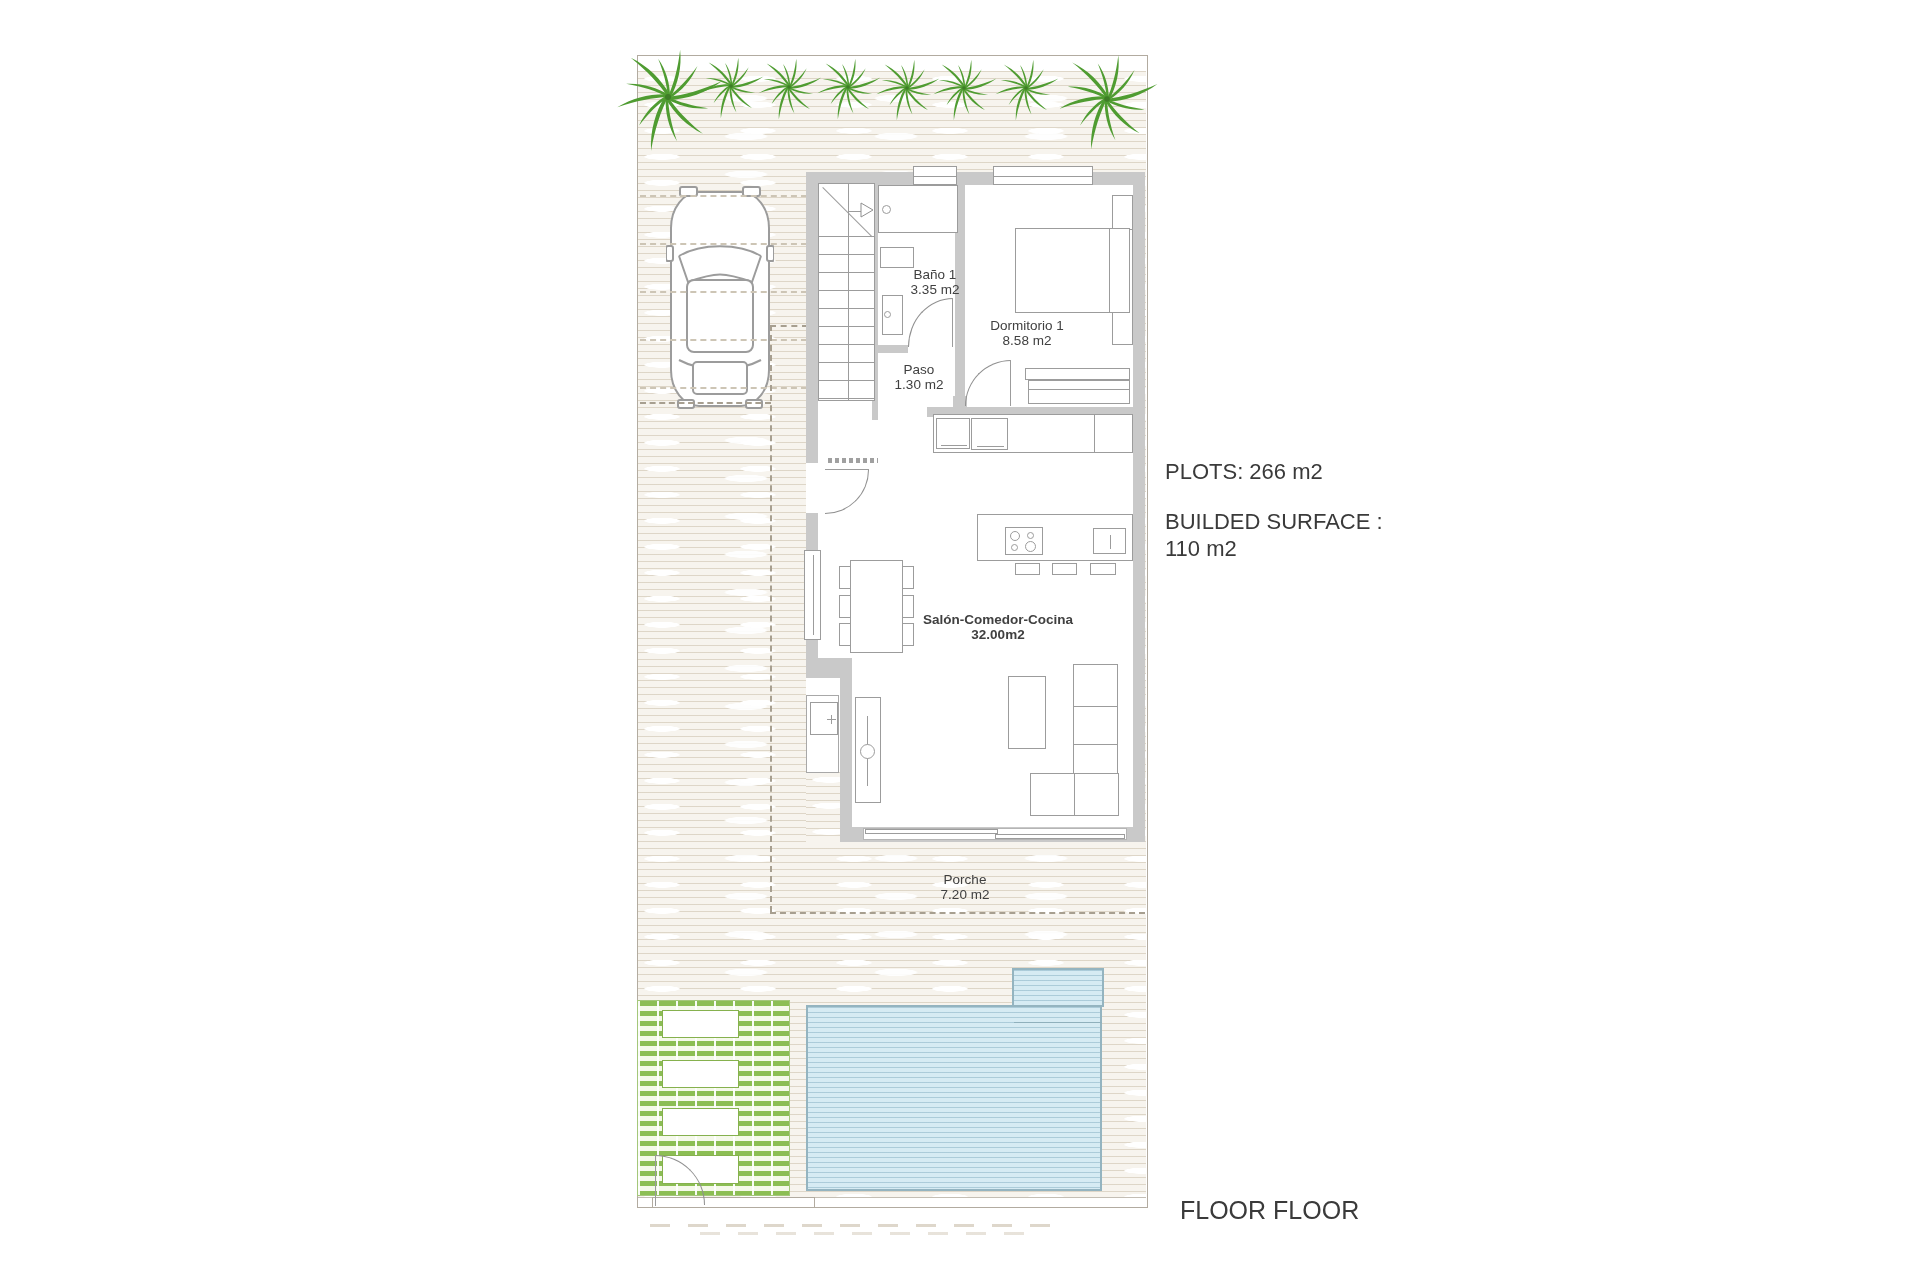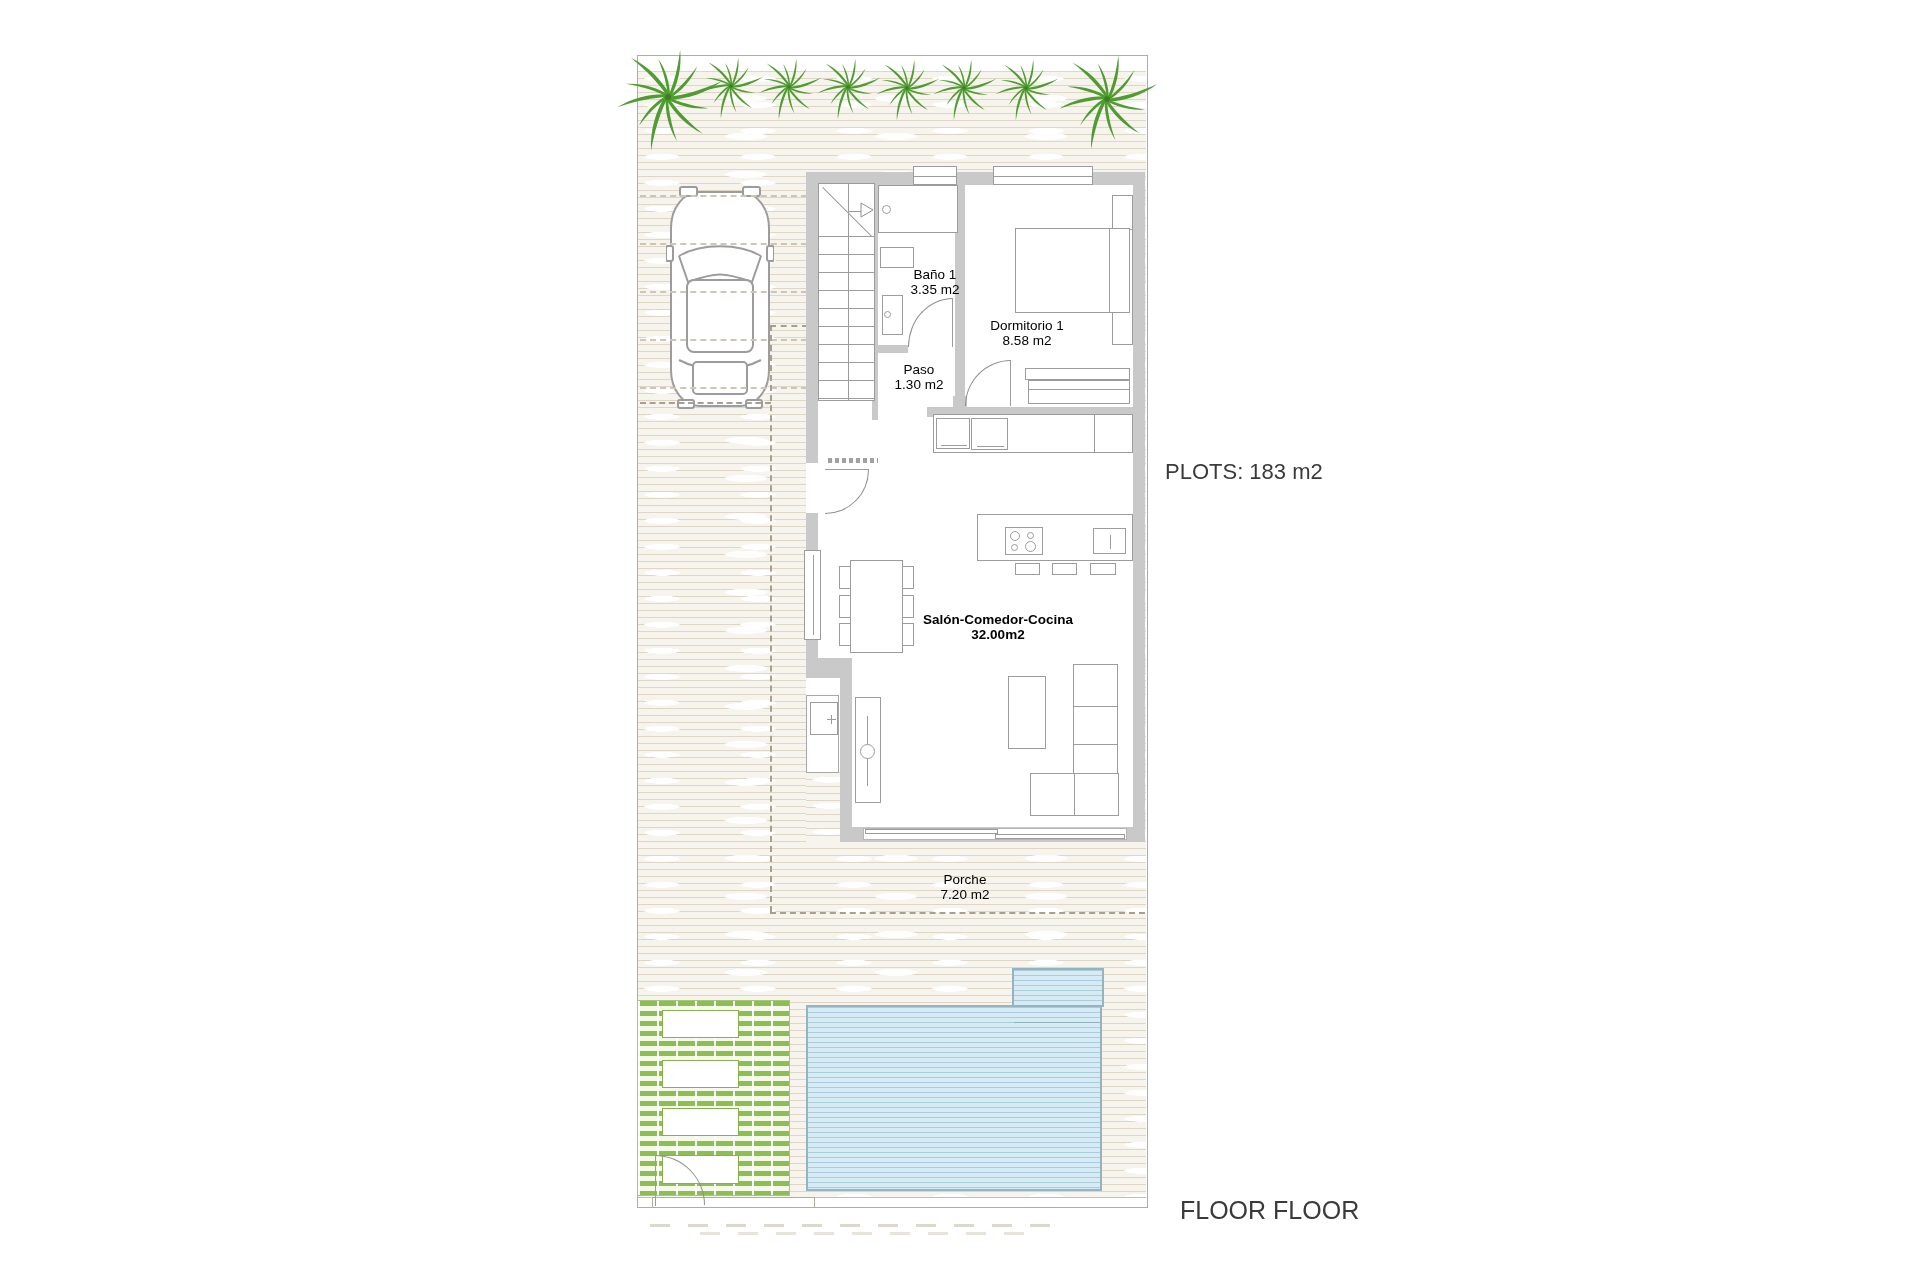--- a/index.html
+++ b/index.html
@@ -24,21 +24,21 @@
     background-image:
       repeating-linear-gradient(to right, rgba(255,255,255,.95) 0 2px, rgba(255,255,255,0) 2px 19px),
       repeating-linear-gradient(to bottom, #8cbe54 0 5px, rgba(0,0,0,0) 5px 10px);
     border:1px solid #a4c77a;}
   .dv{position:absolute;border-left:2px dashed #a79f90;}
   .dh{position:absolute;border-top:2px dashed #a79f90;}
   .dh2{position:absolute;border-top:2px dashed #cdc5b5;}
   .arc-tl{position:absolute;border-top:1px solid #8f8f8f;border-left:1px solid #8f8f8f;border-top-left-radius:100% 100%;}
   .arc-br{position:absolute;border-bottom:1px solid #8f8f8f;border-right:1px solid #8f8f8f;border-bottom-right-radius:100% 100%;}
   .arc-tr{position:absolute;border-top:1px solid #8f8f8f;border-right:1px solid #8f8f8f;border-top-right-radius:100% 100%;}
-  .rlabel{position:absolute;text-align:center;font-size:13.5px;line-height:15px;color:#000000;}
+  .rlabel{position:absolute;text-align:center;font-size:13.5px;line-height:15px;color:#404040;}
   .rlabel span{display:block;}
   .ann{position:absolute;font-size:22px;line-height:27px;color:#3a3a3a;}
   .title{position:absolute;font-size:25px;color:#3a3a3a;}
   .winh::after{content:"";position:absolute;left:0;right:0;top:55%;height:1px;background:#9c9c9c;}
   .winv::after{content:"";position:absolute;top:4px;bottom:4px;left:50%;width:1px;background:#9c9c9c;}
   .sq{position:absolute;height:5px;background-image:repeating-linear-gradient(to right,#a0a0a0 0 4px,rgba(0,0,0,0) 4px 7px);}
   .street{position:absolute;height:3px;background-image:repeating-linear-gradient(to right,#ded7cb 0 20px,rgba(0,0,0,0) 20px 38px);}
   .circ{position:absolute;border:1px solid #9c9c9c;border-radius:50%;background:#fff;}
   svg.palm{position:absolute;}
 </style>
@@ -262,16 +262,20 @@
   </div>
   <div class="rlabel" style="left:916px;top:612px;width:164px;font-weight:bold;">
     <span>Salón-Comedor-Cocina</span>
     <span>32.00m2</span>
   </div>
   <div class="rlabel" style="left:903px;top:872px;width:124px;">
     <span>Porche</span>
     <span>7.20 m2</span>
   </div>
 
-  <div class="ann" style="left:1165px;top:458px;">PLOTS: 183 m2</div>
+  <div class="ann" style="left:1165px;top:458px;">PLOTS: 266 m2</div>
+  <div class="ann" style="left:1165px;top:508px;">
+    <div>BUILDED SURFACE :</div>
+    <div>110 m2</div>
+  </div>
   <div class="title" style="left:1180px;top:1196px;">FLOOR FLOOR</div>
 
 </div>
 
 </body></html>

